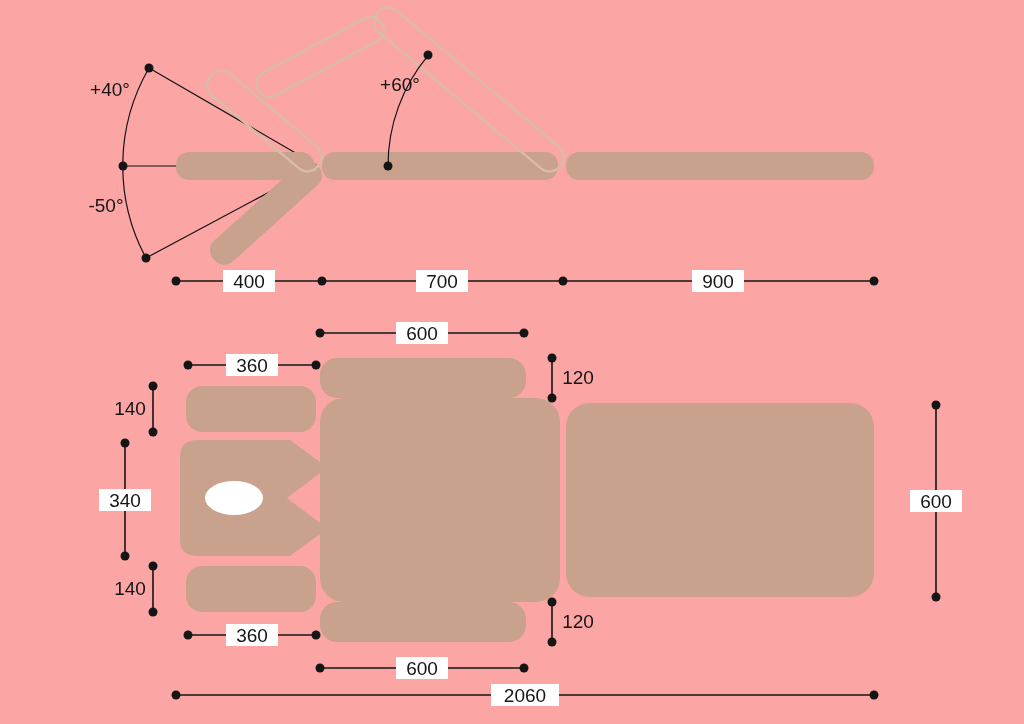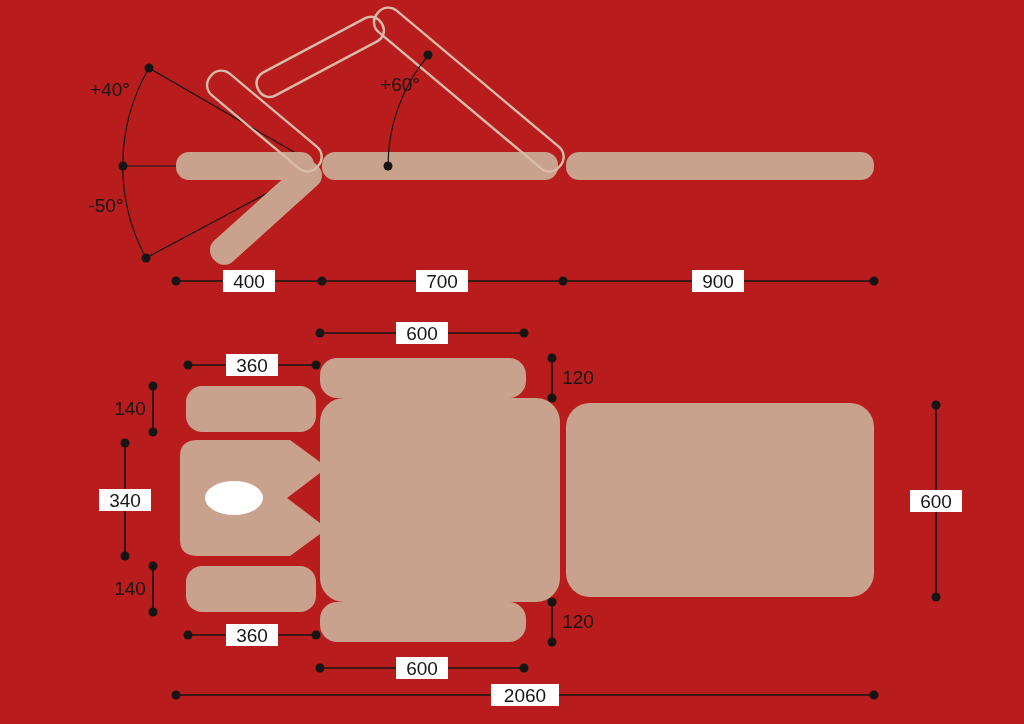--- a/index.html
+++ b/index.html
@@ -1,16 +1,16 @@
 <!DOCTYPE html>
 <html style="--pad: #c9a28d; --ghost: #d8bca9; --ink: #151515; --bg: #ffffff;"><head>
 <meta charset="utf-8">
 <style>
   html,body{margin:0;padding:0;background:#ffffff;}
-  .stage{position:relative;width:1024px;height:724px;background:#b91c1c;overflow:hidden;}
+  .stage{position:relative;width:1024px;height:724px;background:#fca5a5;overflow:hidden;}
   svg{display:block;}
   .pad{fill:var(--pad);}
   .hole{fill:var(--bg);}
   .ghost{fill:none;stroke:var(--ghost);stroke-width:2.4;}
   .ink{stroke:var(--ink);stroke-width:1.6;fill:none;}
   .thin{stroke:var(--ink);stroke-width:1.2;fill:none;}
   .dot{fill:var(--ink);}
   .lblbg{fill:var(--bg);}
   .lbl{font-family:"Liberation Sans",sans-serif;font-size:19px;fill:var(--ink);text-anchor:middle;}
 </style>

